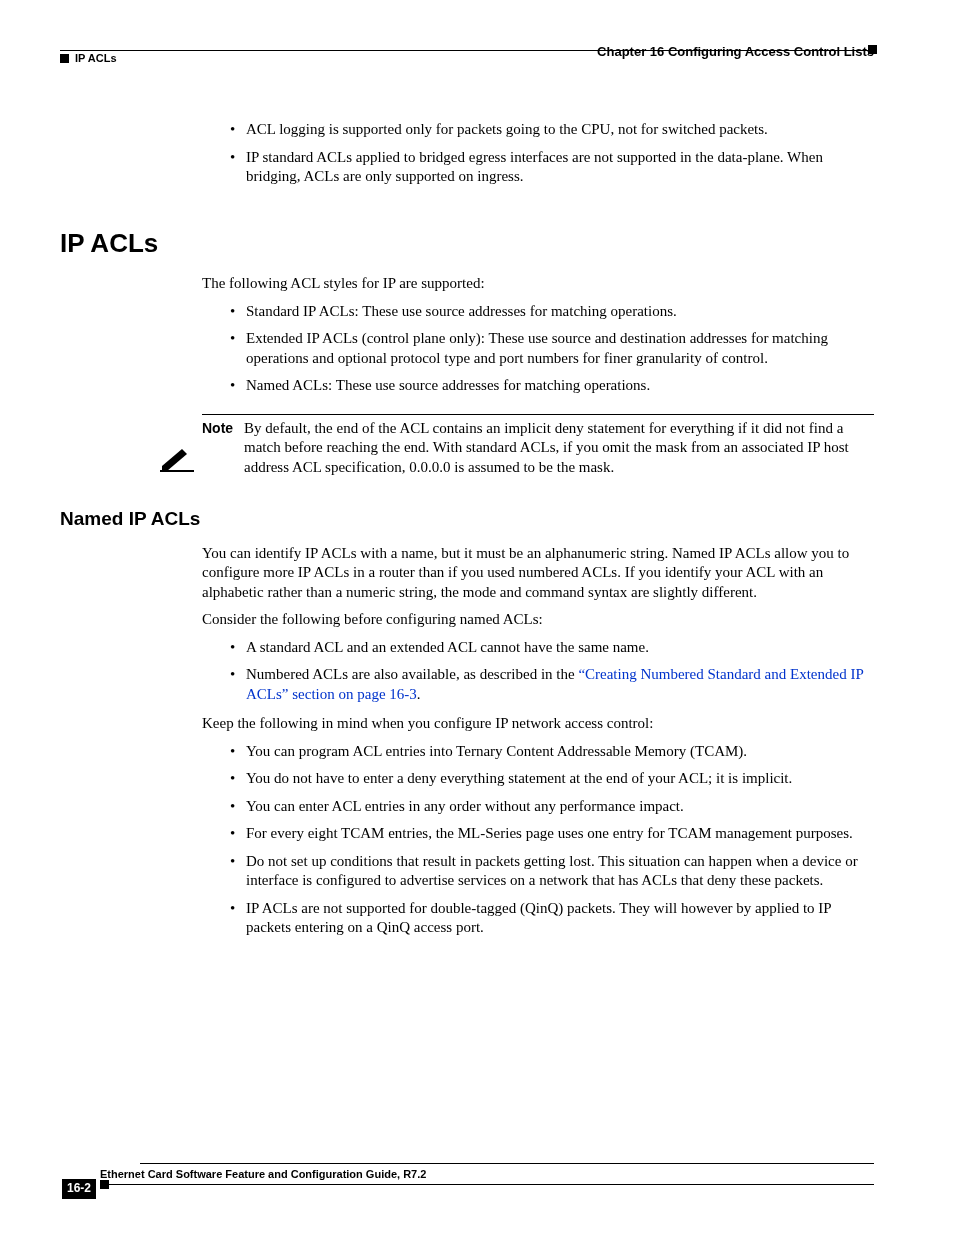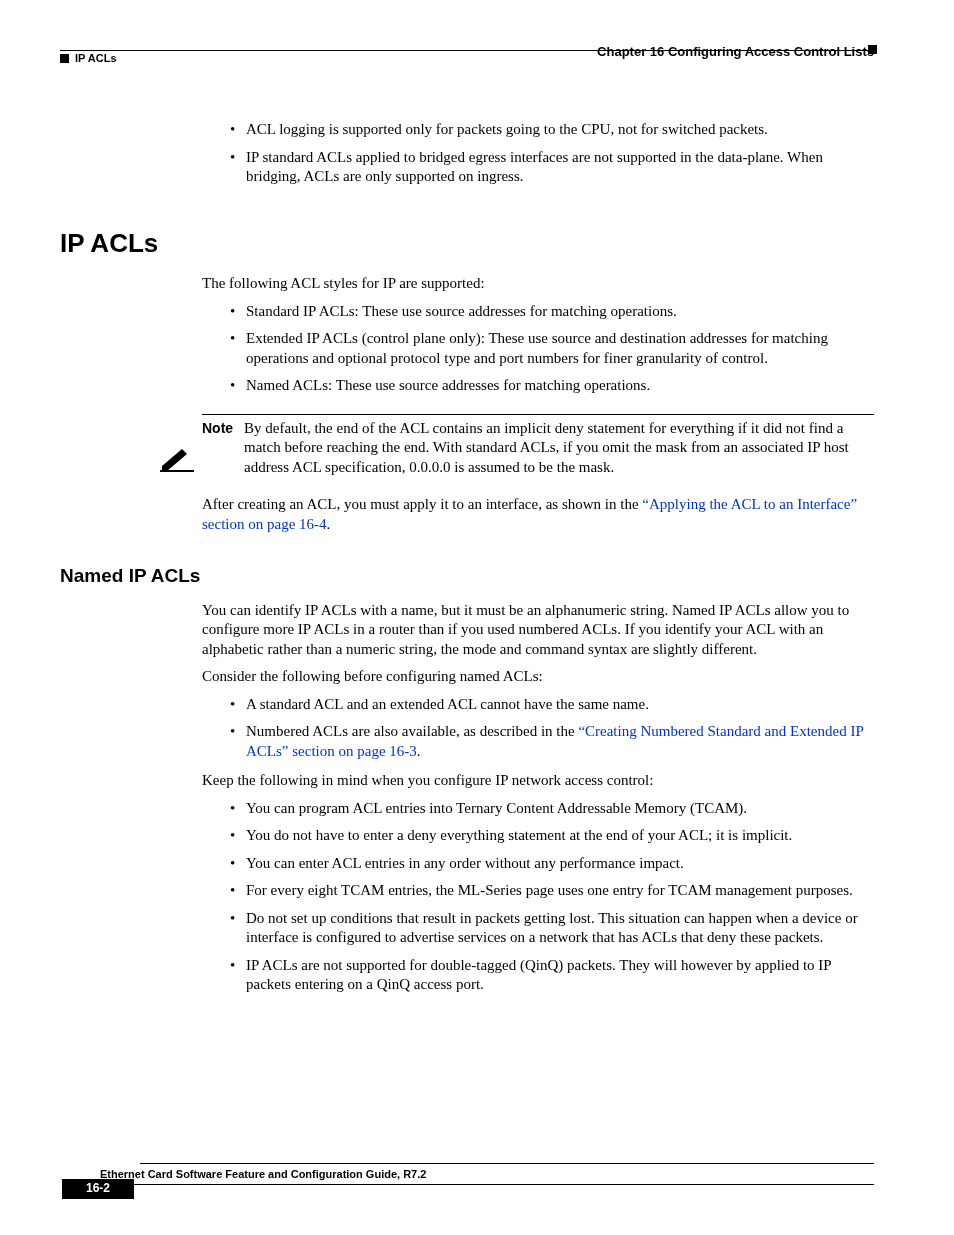--- a/index.html
+++ b/index.html
@@ -180,21 +180,21 @@
   }
   .page-num-box {
     position: absolute;
     bottom: 36px;
     left: 62px;
     background: #000;
     color: #fff;
     font-family: Arial, Helvetica, sans-serif;
     font-weight: bold;
     font-size: 12px;
-    padding: 2px 24px;
+    padding: 2px 5px;
   }
 </style>
 </head>
 <body>
 
 <div class="header">
   <div></div>
   <div class="header-right">Chapter 16 Configuring Access Control Lists</div>
 </div>
 <div class="header-rule"></div>
@@ -244,23 +244,20 @@
     </div>
     <div class="note-right">
       <div class="note-rule"></div>
       <div class="note-flex">
         <span class="note-label">Note</span>
         <span class="note-text">By default, the end of the ACL contains an implicit deny statement for everything if it did not find a match before reaching the end. With standard ACLs, if you omit the mask from an associated IP host address ACL specification, 0.0.0.0 is assumed to be the mask.</span>
       </div>
     </div>
   </div>
 
-  <p class="para">
-    <span>After creating an ACL, you must apply it to an interface, as shown in the </span><span class="link">“Applying the ACL to an Interface” section on page 16-4</span><span>.</span>
-  </p>
 
   <h2 class="subsection">Named IP ACLs</h2>
   <p class="para">You can identify IP ACLs with a name, but it must be an alphanumeric string. Named IP ACLs allow you to configure more IP ACLs in a router than if you used numbered ACLs. If you identify your ACL with an alphabetic rather than a numeric string, the mode and command syntax are slightly different.</p>
   <p class="para">Consider the following before configuring named ACLs:</p>
 
   <div class="bullet-list">
     <div class="bullet">
       <span class="dot">•</span>
       <span class="text">A standard ACL and an extended ACL cannot have the same name.</span>
     </div>

